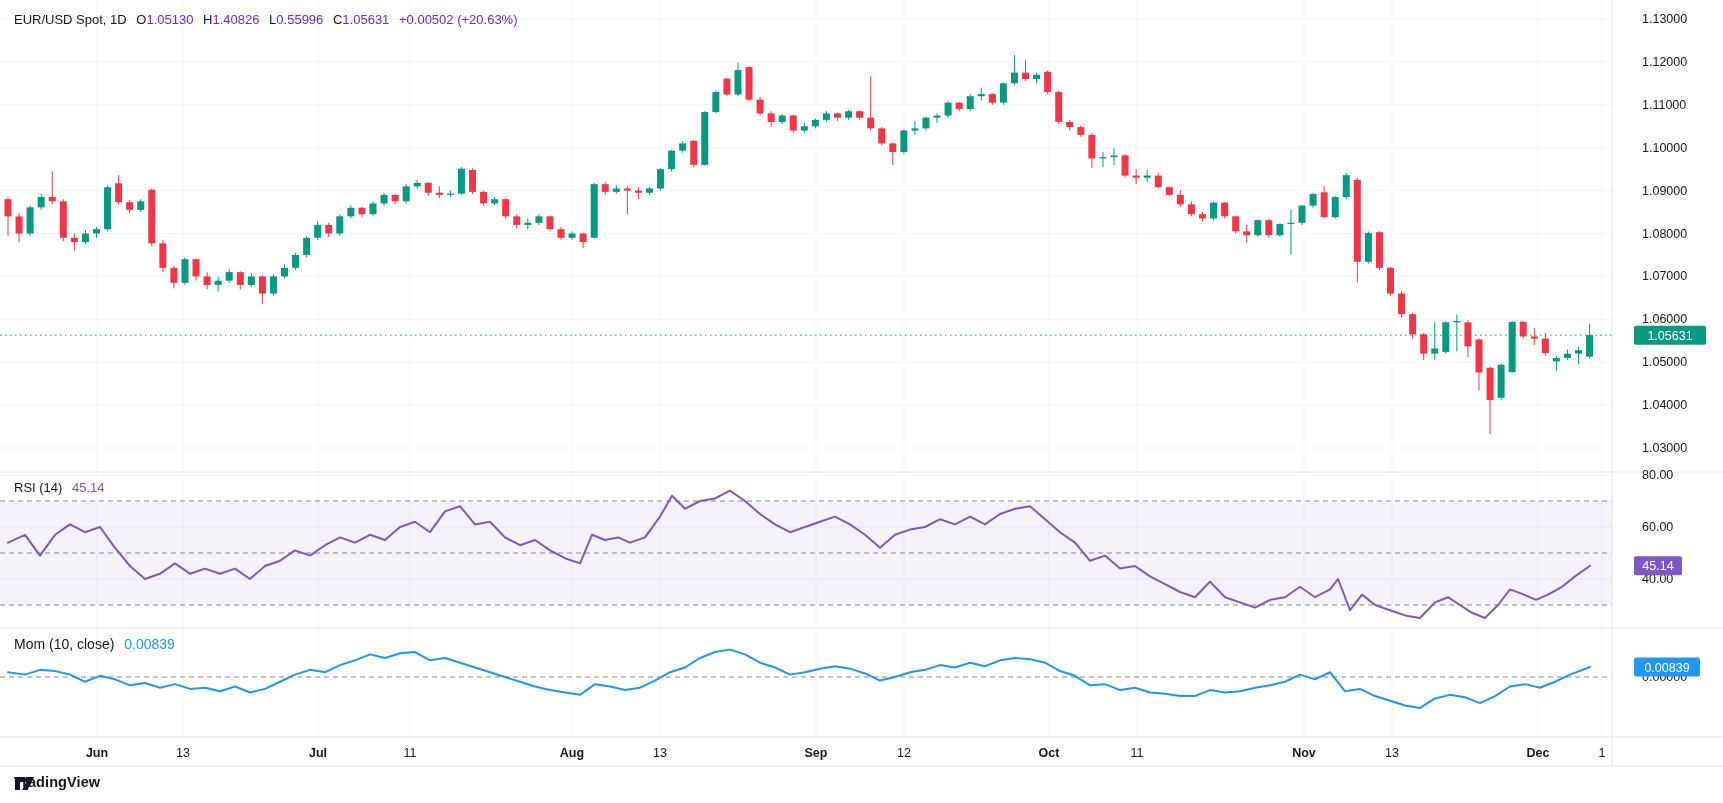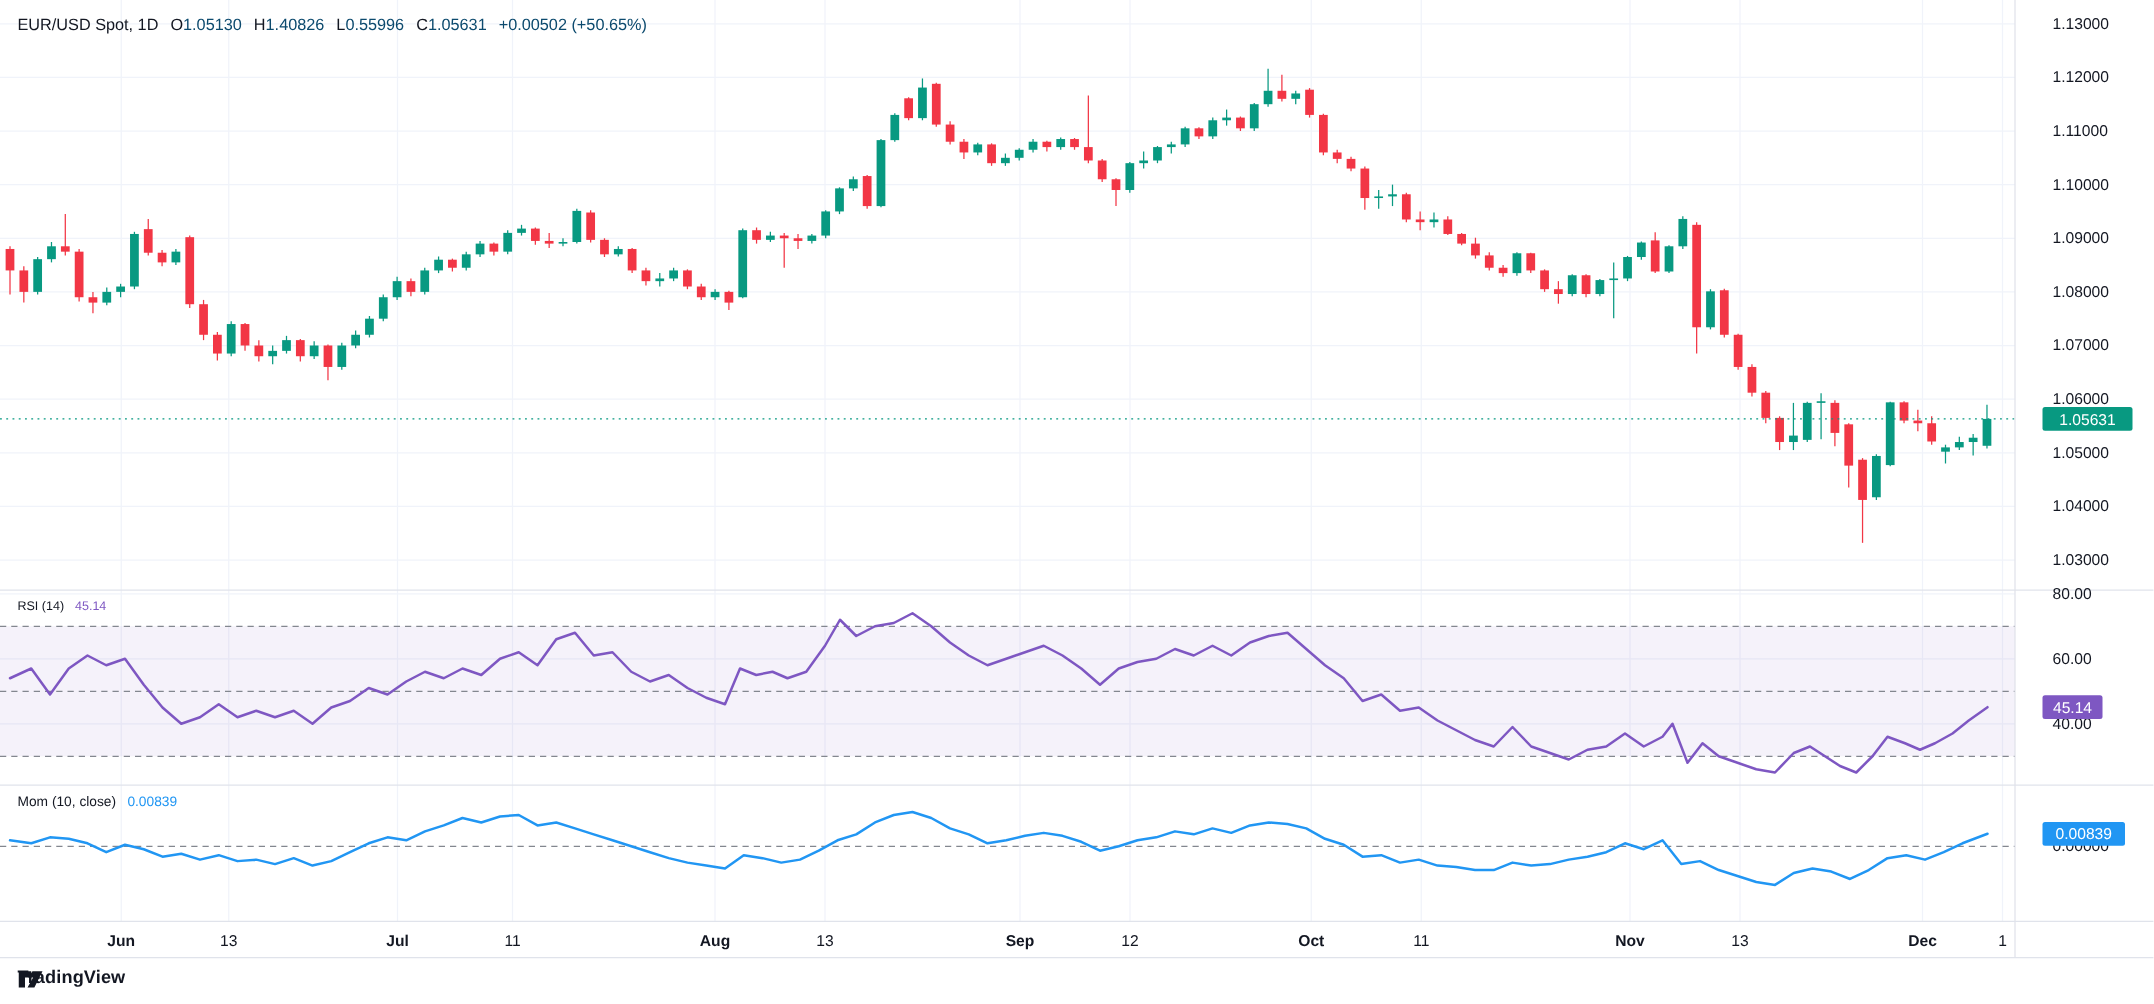--- a/index.html
+++ b/index.html
@@ -1,25 +1,25 @@
 <!DOCTYPE html>
 <html><head>
 <meta charset="utf-8">
 <style>
   html,body{margin:0;padding:0;background:#fff;width:1723px;height:803px;overflow:hidden;
     font-family:"Liberation Sans", sans-serif;-webkit-font-smoothing:antialiased;}
   #stage{position:relative;width:1723px;height:803px;background:#fff;}
   svg{position:absolute;left:0;top:0;}
   .legend{position:absolute;left:14px;font-size:13px;color:#131722;white-space:nowrap;z-index:5;}
-  .legend .val{color:#0c4a6e;}
+  .legend .val{color:#6d28d9;}
   .legend .sep{display:inline-block;width:6px;}
   #main-legend{top:12px;}
-  #rsi-legend{top:480px;font-size:10px;}
+  #rsi-legend{top:480px;font-size:13px;}
   #rsi-legend .val{color:#7E57C2;}
-  #mom-legend{top:636px;font-size:11px;}
+  #mom-legend{top:636px;font-size:14px;}
   #mom-legend .val{color:#2196F3;}
   #footer{position:absolute;left:14px;top:774px;display:flex;align-items:center;gap:7px;z-index:5;}
   #footer .brand{font-size:14.5px;font-weight:600;color:#131722;letter-spacing:.1px;}
 </style>
 </head>
 <body>
 
 <div id="stage">
 
   <svg id="cv" width="1723" height="803" viewBox="0 0 1723 803">
@@ -414,21 +414,21 @@
         <text x="1602" y="757" text-anchor="middle" font-size="12.5" font-weight="400" font-family="Liberation Sans, sans-serif" fill="#131722">1</text>
       </g>
     </svg>
 
   <div id="main-legend" class="legend">
     <span>EUR/USD Spot, 1D</span><span class="sep"></span>
     <span>O</span><span class="val">1.05130</span><span class="sep"></span>
     <span>H</span><span class="val">1.40826</span><span class="sep"></span>
     <span>L</span><span class="val">0.55996</span><span class="sep"></span>
     <span>C</span><span class="val">1.05631</span><span class="sep"></span>
-    <span class="val">+0.00502 (+50.65%)</span>
+    <span class="val">+0.00502 (+20.63%)</span>
   </div>
 
   <div id="rsi-legend" class="legend">
     <span>RSI (14)</span><span class="sep"></span>
     <span class="val">45.14</span>
   </div>
 
   <div id="mom-legend" class="legend">
     <span>Mom (10, close)</span><span class="sep"></span>
     <span class="val">0.00839</span>

